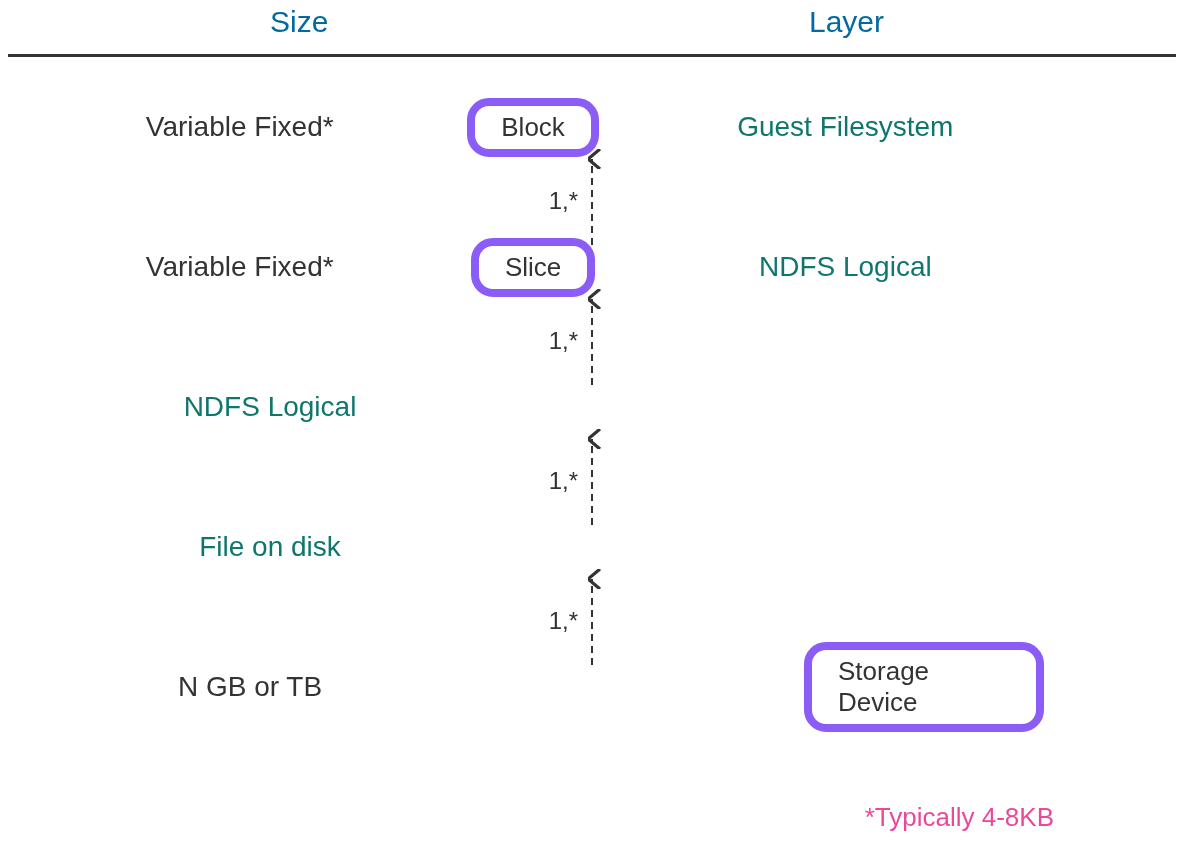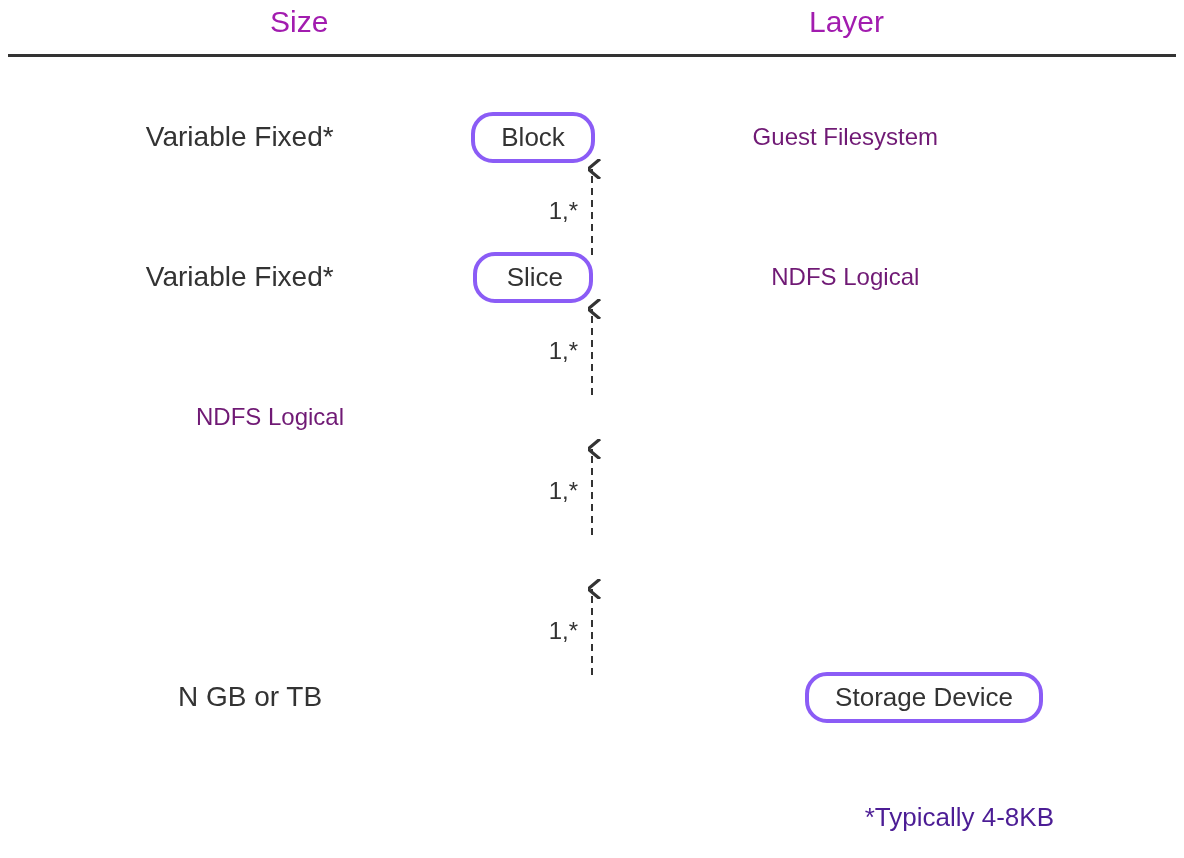--- a/index.html
+++ b/index.html
@@ -12,60 +12,59 @@
       height: 858px;
       background: #ffffff;
       font-family: Arial, Helvetica, sans-serif;
       position: relative;
     }
     .header-row {
       display: flex;
       justify-content: space-between;
       padding: 5px 300px 15px 270px;
       font-size: 30px;
-      color: #a21caf;
+      color: #0369a1;
     }
     .divider {
       border: none;
       border-top: 3px solid #333333;
       margin: 0 8px 0 8px;
     }
     .diagram-area {
       position: relative;
-      padding-top: 10px;
     }
     .row {
       display: flex;
       align-items: center;
       justify-content: space-between;
       padding: 0 140px 0 60px;
       height: 140px;
       position: relative;
     }
     .size-col {
       width: 380px;
       text-align: center;
       font-size: 28px;
       color: #333333;
     }
     .layer-col {
       width: 420px;
       text-align: center;
-      font-size: 24px;
-      color: #701a75;
+      font-size: 28px;
+      color: #0f766e;
     }
     .node {
-      border: 4px solid #8b5cf6;
+      border: 8px solid #8b5cf6;
       border-radius: 22px;
       padding: 6px 26px;
       font-size: 26px;
       color: #333333;
       background: #ffffff;
       min-width: 120px;
-      text-align: right;
+      text-align: left;
       position: relative;
       z-index: 2;
     }
     .center-col {
       width: 240px;
       display: flex;
       justify-content: center;
       position: relative;
     }
     .arrow-segment {
@@ -82,21 +81,21 @@
       right: 50%;
       margin-right: 14px;
       font-size: 24px;
       color: #333333;
     }
     .footnote {
       position: absolute;
       right: 130px;
       bottom: 25px;
       font-size: 26px;
-      color: #4c1d95;
+      color: #ec4899;
     }
   </style>
 </head>
 <body>
 
 <div class="header-row">
   <span>Size</span>
   <span>Layer</span>
 </div>
 
@@ -144,20 +143,21 @@
   </div>
 
   <div style="position:relative; height:0;">
     <svg class="arrow-segment" style="top:-48px;" viewBox="0 0 40 100">
       <line x1="20" y1="96" x2="20" y2="10" stroke="#333333" stroke-width="2" stroke-dasharray="7,5" marker-end="url(#ah1)"></line>
     </svg>
     <div class="arrow-label" style="top:-10px;">1,*</div>
   </div>
 
   <div class="row">
+    <div class="layer-col">File on disk</div>
   </div>
 
   <div style="position:relative; height:0;">
     <svg class="arrow-segment" style="top:-48px;" viewBox="0 0 40 100">
       <line x1="20" y1="96" x2="20" y2="10" stroke="#333333" stroke-width="2" stroke-dasharray="7,5" marker-end="url(#ah1)"></line>
     </svg>
     <div class="arrow-label" style="top:-10px;">1,*</div>
   </div>
 
   <div class="row">

